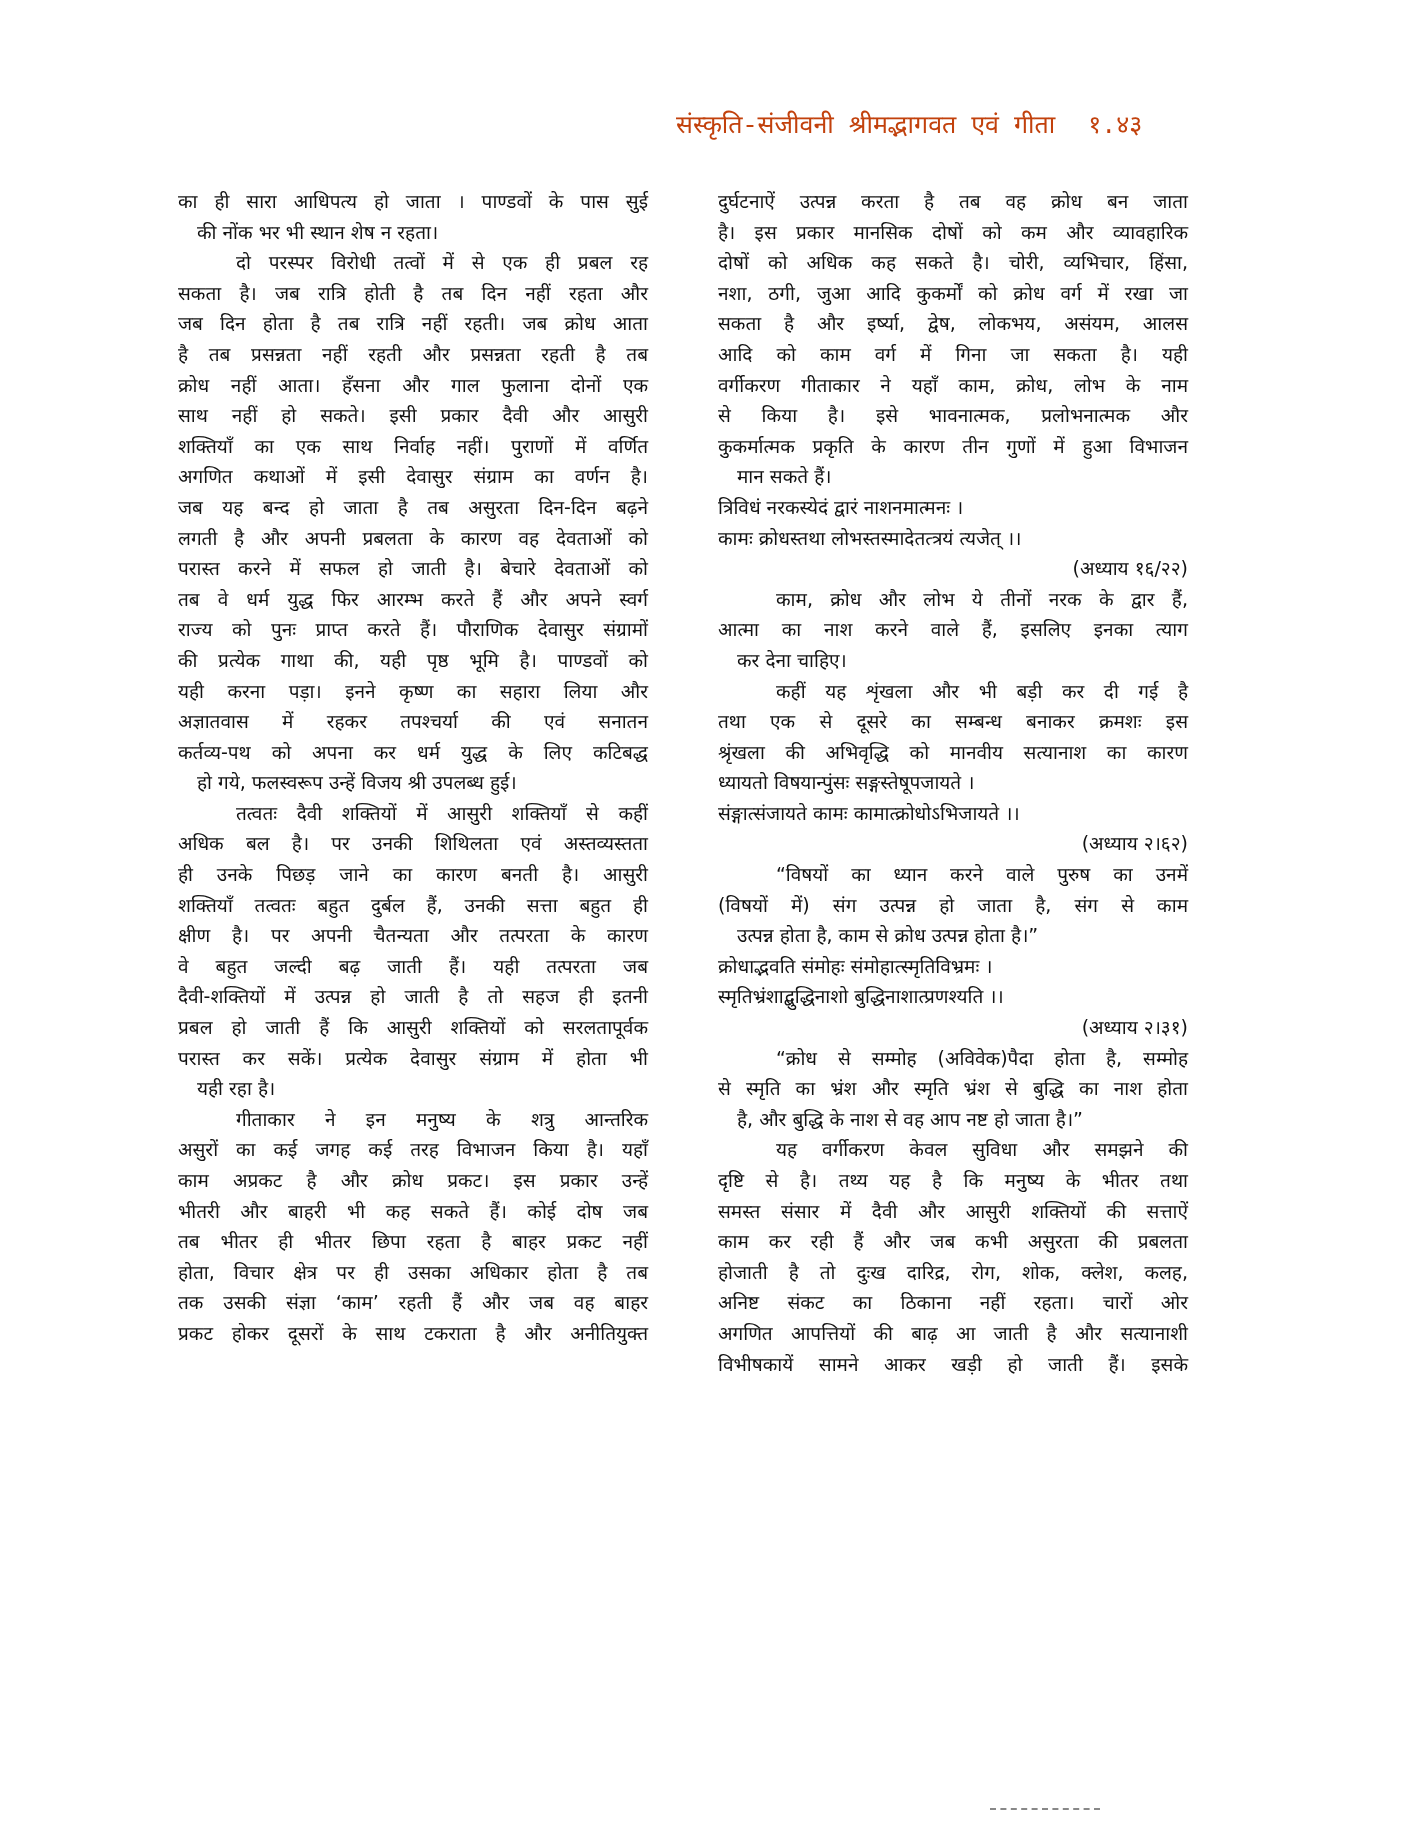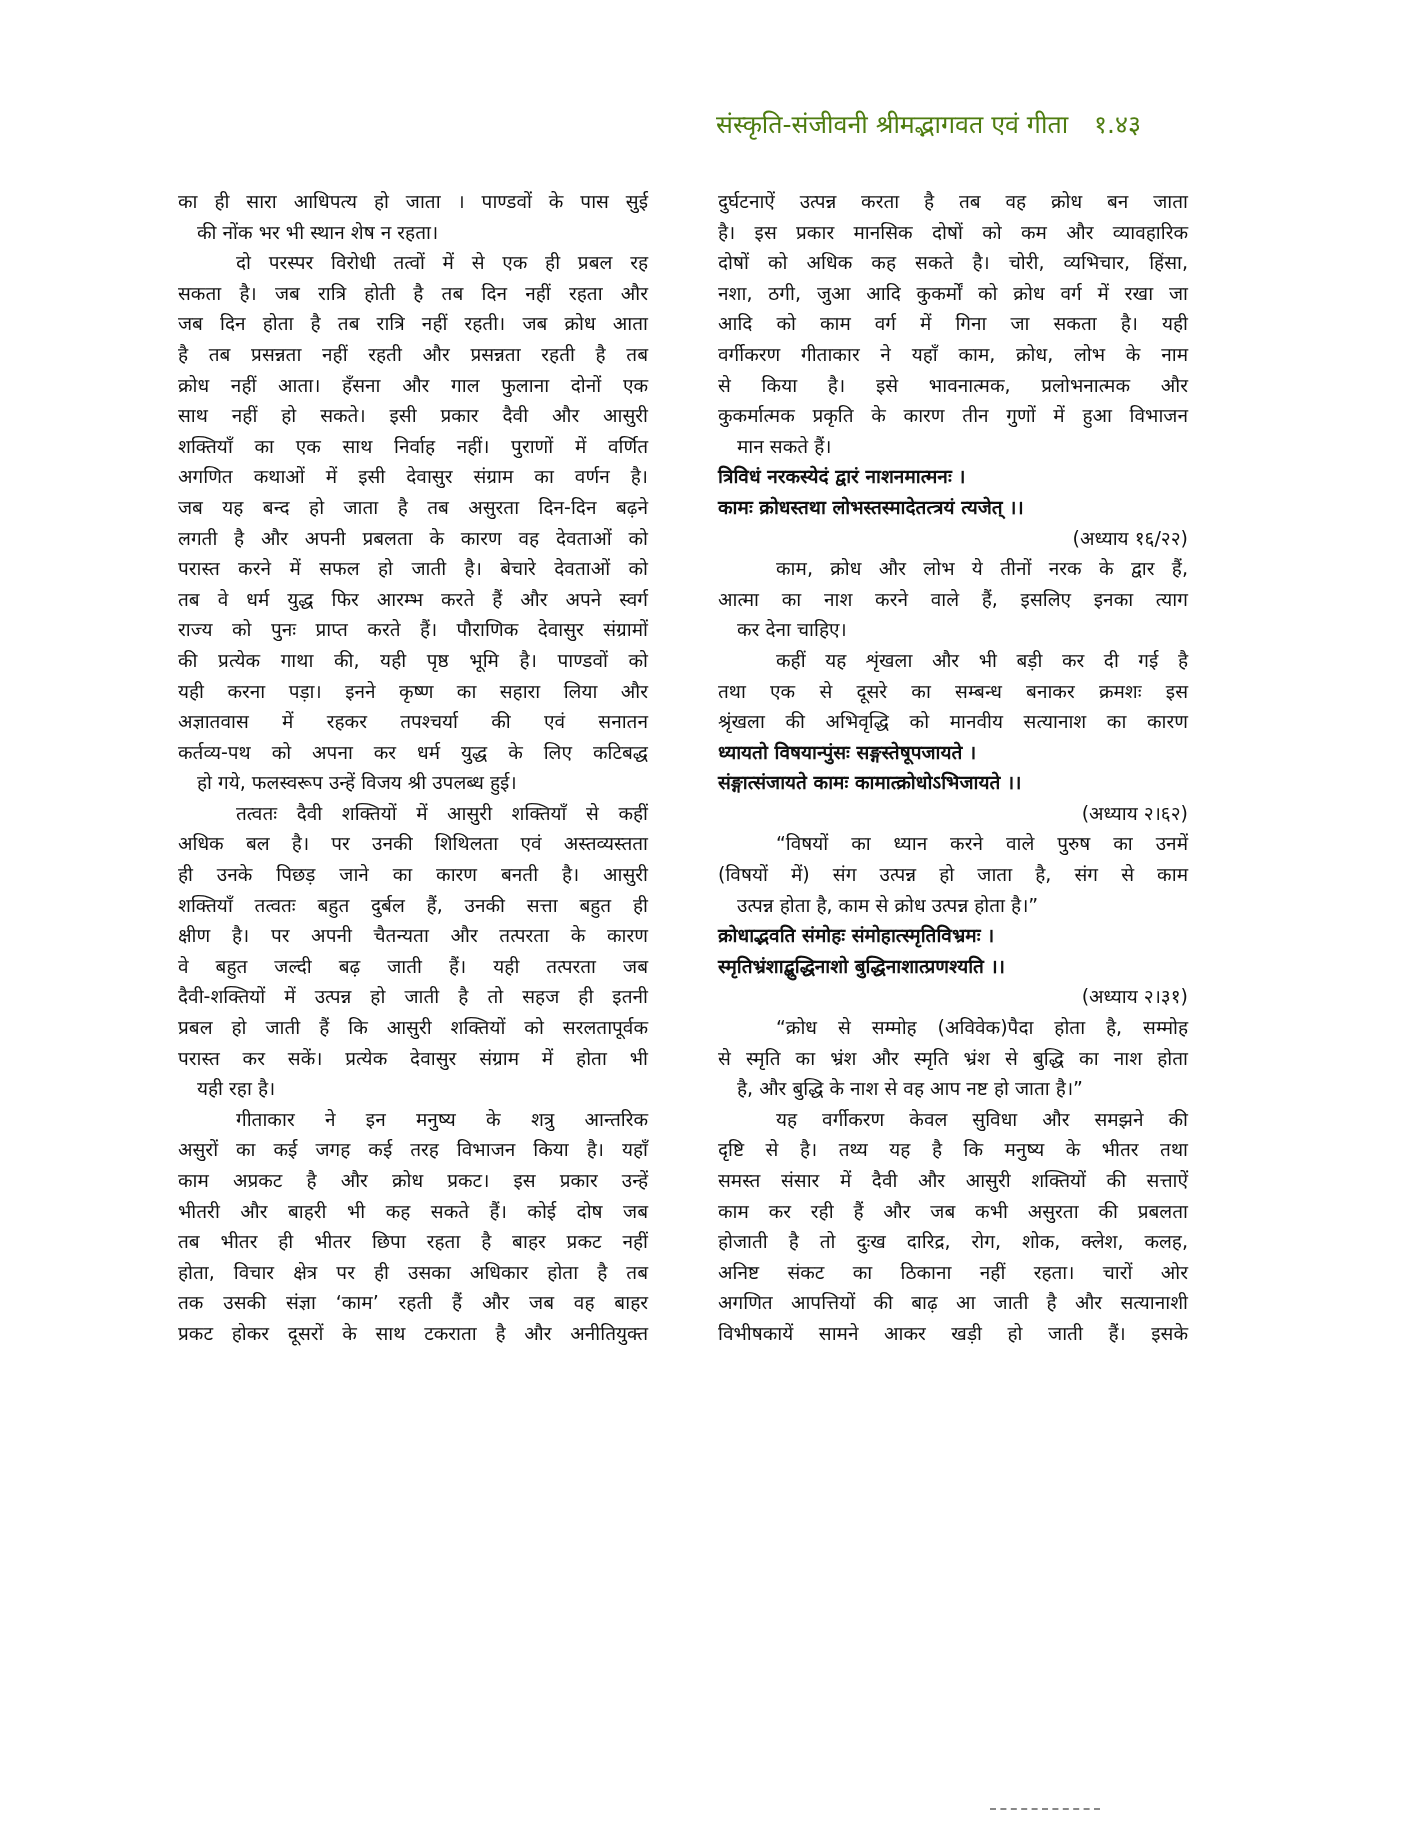--- a/index.html
+++ b/index.html
@@ -1,29 +1,29 @@
 <!DOCTYPE html>
 <html><head>
 <meta charset="utf-8">
 <style>
   html, body { margin: 0; padding: 0; background: #ffffff; }
   body { width: 1419px; height: 1836px; position: relative; overflow: hidden;
          font-family: "DejaVu Sans", sans-serif; color: #111; }
-  .header { position: absolute; top: 106px; left: 716px; width: 620px;
-            font-size: 25px; white-space: nowrap; color: #4d7c0f; }
+  .header { position: absolute; top: 106px; left: 676px; width: 620px;
+            font-size: 25px; white-space: nowrap; color: #c2410c; font-family: Liberation Mono, monospace; }
   .header .num { margin-left: 18px; }
   .col { position: absolute; top: 186px; width: 470px; font-size: 19px;
          line-height: 30.6px; }
   .col.left { left: 178px; }
   .col.right { left: 718px; }
   .line { display: block; white-space: nowrap; text-align: justify;
           text-align-last: justify; height: 30.6px; overflow: visible; }
   .line.last { text-align-last: left; margin-left: 19px; }
   .line.indent { padding-left: 58px; }
-  .line.verse { font-weight: bold; text-align-last: left; }
+  .line.verse { font-weight: normal; text-align-last: left; }
   .line.ref { text-align-last: right; text-align: center; }
   .footer-marks { position: absolute; top: 1808px; left: 990px; width: 110px;
                   border-top: 2px dashed #888; height: 0; }
 </style>
 </head>
 <body>
 
 <div class="header">
   <span>संस्कृति-संजीवनी श्रीमद्भागवत एवं गीता</span>
   <span class="num">१.४३</span>
@@ -67,20 +67,21 @@
     <span class="line">तब भीतर ही भीतर छिपा रहता है बाहर प्रकट नहीं</span>
     <span class="line">होता, विचार क्षेत्र पर ही उसका अधिकार होता है तब</span>
     <span class="line">तक उसकी संज्ञा ‘काम’ रहती हैं और जब वह बाहर</span>
     <span class="line">प्रकट होकर दूसरों के साथ टकराता है और अनीतियुक्त</span>
   </div>
 <div class="col right" id="right-col">
     <span class="line">दुर्घटनाऐं उत्पन्न करता है तब वह क्रोध बन जाता</span>
     <span class="line">है। इस प्रकार मानसिक दोषों को कम और व्यावहारिक</span>
     <span class="line">दोषों को अधिक कह सकते है। चोरी, व्यभिचार, हिंसा,</span>
     <span class="line">नशा, ठगी, जुआ आदि कुकर्मों को क्रोध वर्ग में रखा जा</span>
+    <span class="line">सकता है और इर्ष्या, द्वेष, लोकभय, असंयम, आलस</span>
     <span class="line">आदि को काम वर्ग में गिना जा सकता है। यही</span>
     <span class="line">वर्गीकरण गीताकार ने यहाँ काम, क्रोध, लोभ के नाम</span>
     <span class="line">से किया है। इसे भावनात्मक, प्रलोभनात्मक और</span>
     <span class="line">कुकर्मात्मक प्रकृति के कारण तीन गुणों में हुआ विभाजन</span>
     <span class="line last">मान सकते हैं।</span>
     <span class="line verse">त्रिविधं नरकस्येदं द्वारं नाशनमात्मनः ।</span>
     <span class="line verse">कामः क्रोधस्तथा लोभस्तस्मादेतत्त्रयं त्यजेत् ।।</span>
     <span class="line ref">(अध्याय १६/२२)</span>
     <span class="line indent">काम, क्रोध और लोभ ये तीनों नरक के द्वार हैं,</span>
     <span class="line">आत्मा का नाश करने वाले हैं, इसलिए इनका त्याग</span>

